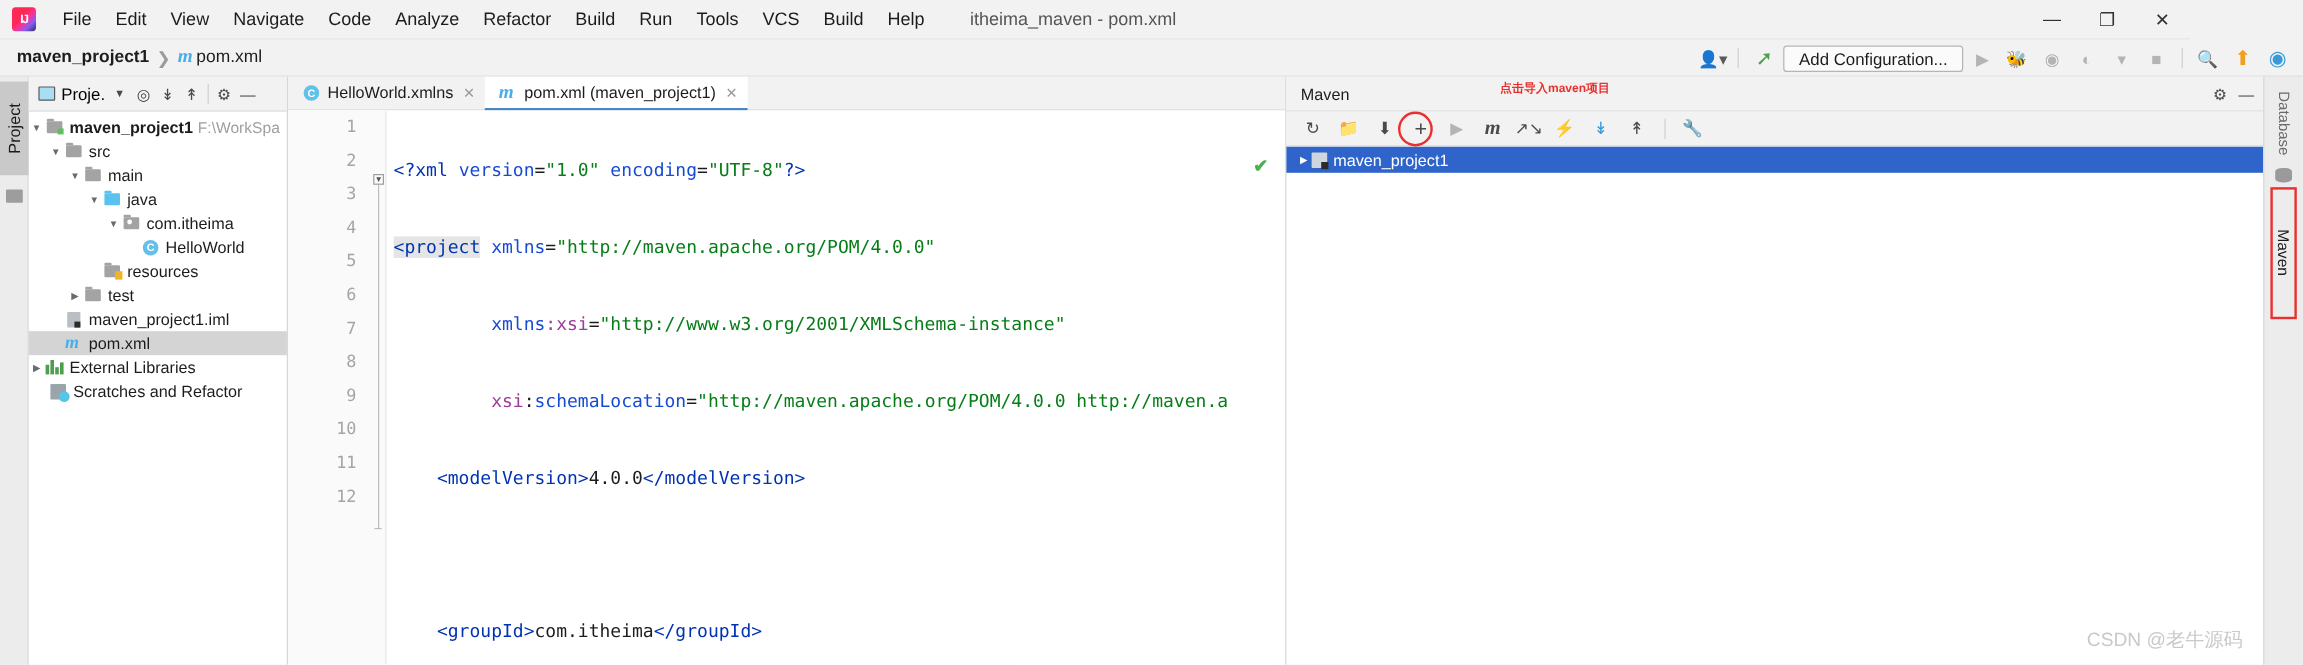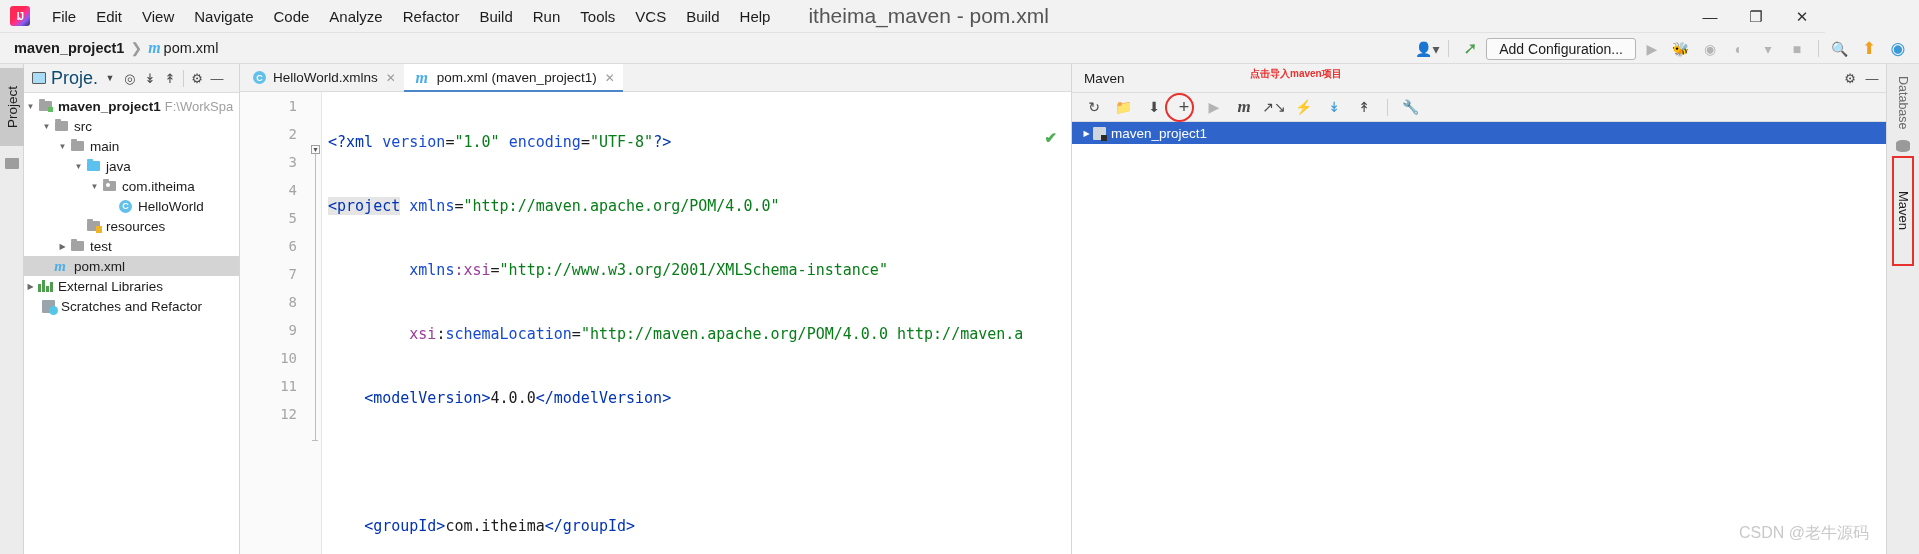--- a/index.html
+++ b/index.html
@@ -25,21 +25,21 @@
   .ij-logo::after {
     content: "IJ"; position: absolute; inset: 0; color: #fff;
     font-size: 10px; font-weight: bold; display: flex;
     align-items: center; justify-content: center; letter-spacing: -1px;
   }
   .menu-item {
     padding: 3px 10px; font-size: 15px; color: #1c1c1c; cursor: default;
     white-space: nowrap;
   }
   .win-title {
-    margin-left: 28px; font-size: 21px; color: #555; white-space: nowrap;
+    margin-left: 28px; font-size: 15px; color: #555; white-space: nowrap;
   }
   .win-ctrls {
     position: absolute; right: 0; top: 0; height: 33px; display: flex;
   }
   .win-btn {
     width: 46px; height: 33px; display: flex; align-items: center;
     justify-content: center; font-size: 15px; color: #333;
   }
 
   
@@ -95,21 +95,21 @@
   
   .project-panel {
     position: absolute; left: 24px; top: 64px; width: 216px; bottom: 0;
     background: #ffffff; border-right: 1px solid #d6d6d6;
   }
   .panel-head {
     height: 29px; background: #f2f2f2; border-bottom: 1px solid #dcdcdc;
     display: flex; align-items: center; padding: 0 4px;
   }
   .panel-title {
-    font-size: 18px; color: #0c4a6e; margin-left: 5px; margin-right: 2px;
+    font-size: 14px; color: #000000; margin-left: 5px; margin-right: 2px;
     white-space: nowrap;
   }
   .sq-ico {
     width: 14px; height: 12px; border: 1.6px solid #5a5a5a;
     background: #a9dcf5; border-radius: 1px; margin-left: 4px;
   }
   .ph-ico {
     width: 20px; height: 20px; display: flex; align-items: center;
     justify-content: center; font-size: 13px; color: #4a4a4a;
   }
@@ -449,20 +449,26 @@
       </div>
 
       <div class="tnode" style="padding-left:32px;">
         <span class="arr" style="font-size:8px;">▶</span>
         <span class="ic">
             <span class="folder"></span>
           </span>
         <span class="tlabel">test</span>
       </div>
 
+      <div class="tnode" style="padding-left:29px;">
+        <span class="ic">
+            <span class="iml-ico"></span>
+          </span>
+        <span class="tlabel">maven_project1.iml</span>
+      </div>
 
       <div class="tnode sel" style="padding-left:29px;">
         <span class="ic">
             <span class="mvn-m" style="font-size:15px;">m</span>
           </span>
         <span class="tlabel">pom.xml</span>
       </div>
 
       <div class="tnode">
         <span class="arr" style="font-size:8px;">▶</span>

